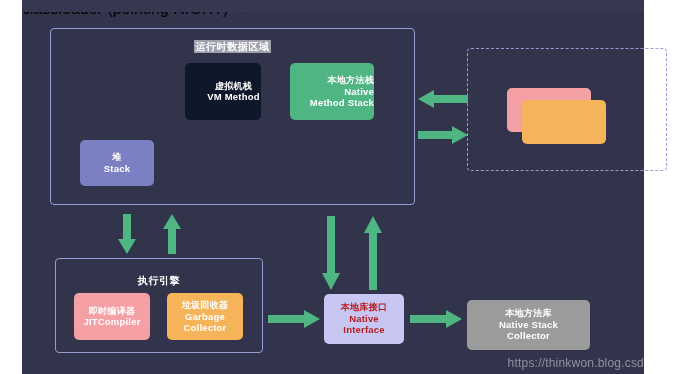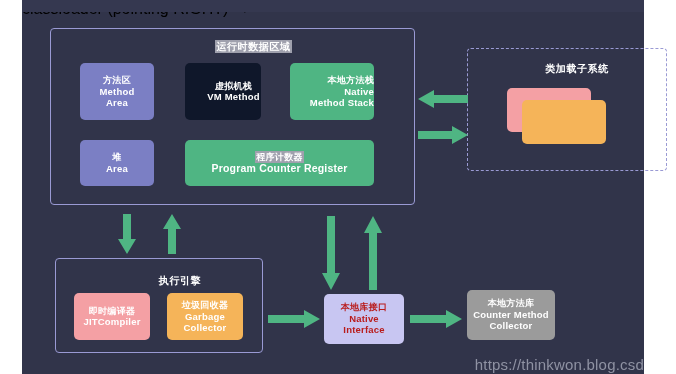--- a/index.html
+++ b/index.html
@@ -82,96 +82,83 @@
     background: transparent;
   }
   .container-title {
     position: absolute;
     color: #ffffff;
     font-size: 10px;
     font-weight: bold;
     letter-spacing: .6px;
     white-space: nowrap;
     text-align: center;
-    margin-left: 21px;
   }
   
   .sel {
     background: #9fa0ad;
     color: #ffffff;
     padding: 1px 1px;
   }
 
   
   .arrow { position: absolute; }
   .arrow svg { display: block; }
 
   
   .watermark {
     position: absolute;
     right: 0px;
     top: 356px;
-    font-size: 15px;
+    font-size: 12px;
     color: #8f92a3;
     letter-spacing: .2px;
     white-space: nowrap;
   }
 </style>
 </head>
 <body>
 
 <div id="canvas">
   <div class="plate">
     <div class="plate-strip"></div>
 
     
     <div class="container-solid" style="left:28px; top:28px; width:365px; height:177px;"></div>
 
     <div class="container-title" style="left:28px; top:40px; width:365px;">
       <span class="sel">运行时数据区域</span>
     </div>
 
     
-    <div class="box" style="left:58px; top:63px; width:74px; height:57px; background:#7b7fc4;">
-      <span class="cn">方法区</span>
-      <span class="en">Method</span>
-      <span class="en">Area</span>
-    </div>
 
     
     <div class="box" style="left:163px; top:63px; width:76px; height:57px; background:#0f172a;padding-left:21px;">
       <span class="cn">虚拟机栈</span>
       <span class="en">VM Method</span>
     </div>
 
     
     <div class="box" style="left:268px; top:63px; width:84px; height:57px; background:#4fb583;align-items:flex-end;">
       <span class="cn">本地方法栈</span>
       <span class="en">Native</span>
       <span class="en">Method Stack</span>
     </div>
 
     
     <div class="box" style="left:58px; top:140px; width:74px; height:46px; background:#7b7fc4;">
       <span class="cn">堆</span>
-      <span class="en">Area</span>
-    </div>
-
-    
-    <div class="box" style="left:163px; top:140px; width:189px; height:46px; background:#4fb583;">
-      <span class="cn">
-        <span class="sel">程序计数器</span>
-      </span>
-      <span class="en" style="font-size:10.5px;">Program Counter Register</span>
-    </div>
+      <span class="en">Stack</span>
+    </div>
+
+    
 
     
     <div class="container-dashed" style="left:445px; top:48px; width:200px; height:123px;"></div>
 
-    <div class="container-title" style="left:445px; top:62px; width:178px;">类加载子系统</div>
 
     <div class="box" style="left:485px; top:88px; width:84px; height:44px; background:#f4a0a4; z-index:1;">
       
     </div>
 
     <div class="box" style="left:500px; top:100px; width:84px; height:44px; background:#f5b459; z-index:2;">
       
     </div>
 
 
@@ -192,23 +179,23 @@
     </div>
 
     
     <div class="box" style="left:302px; top:294px; width:80px; height:50px; background:#c8c6f2; color:#b91c1c;">
       <span class="cn">本地库接口</span>
       <span class="en">Native</span>
       <span class="en">Interface</span>
     </div>
 
     
-    <div class="box" style="left:445px; top:290px; width:88px; height:50px; background:#9b9b9b;">
+    <div class="box" style="left:445px; top:300px; width:123px; height:50px; background:#9b9b9b;">
       <span class="cn">本地方法库</span>
-      <span class="en">Counter Method</span>
+      <span class="en">Native Stack</span>
       <span class="en">Collector</span>
     </div>
 
     
 
     
     <div class="arrow" style="left:396px; top:90px;">
       <svg width="50" height="18" viewBox="0 0 50 18">
         <path d="M50 5 L16 5 L16 0 L0 9 L16 18 L16 13 L50 13 Z" fill="#4fb583"></path>
       </svg>

